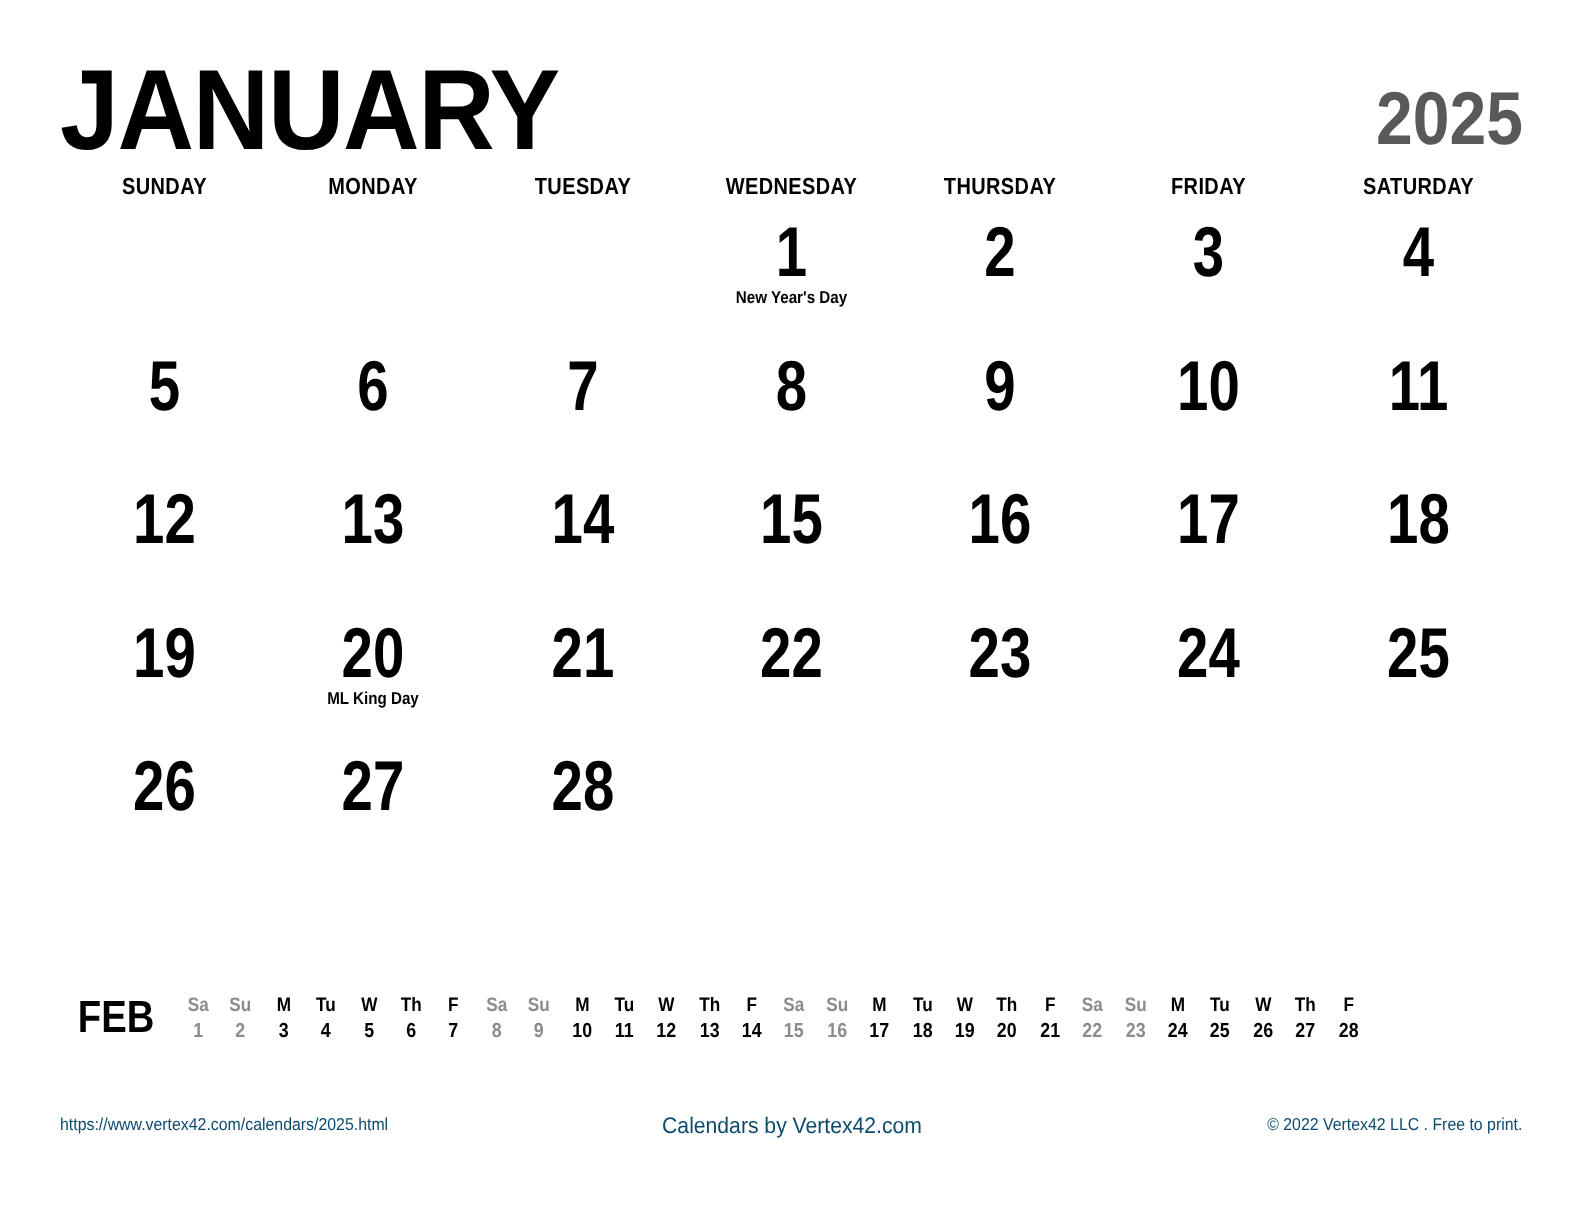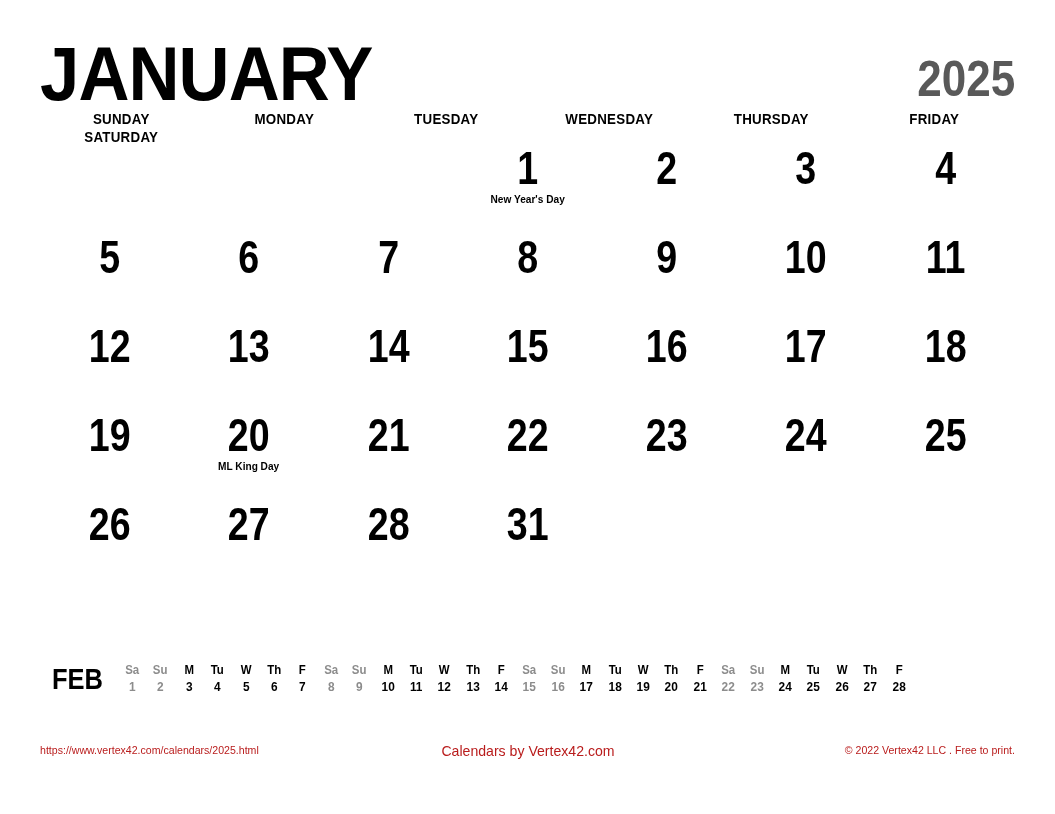--- a/index.html
+++ b/index.html
@@ -51,21 +51,21 @@
     color: #595959;
     transform: scaleX(0.88);
     transform-origin: right bottom;
     padding-bottom: 6px;
     white-space: nowrap;
   }
 
   
   .weekday-row {
     display: grid;
-    grid-template-columns: repeat(6, 1fr);
+    grid-template-columns: repeat(7, 1fr);
     height: 30px;
     align-items: center;
   }
   .weekday-cell {
     text-align: center;
     font-family: "Liberation Sans Narrow", "Liberation Sans", sans-serif;
     font-weight: bold;
     font-size: 15.5px;
     letter-spacing: 0.3px;
     color: #000000;
@@ -162,21 +162,21 @@
   
   .footer {
     position: absolute;
     left: 40px;
     right: 40px;
     top: 744px;
     display: flex;
     align-items: center;
     justify-content: space-between;
     font-family: "Liberation Sans Narrow", "Liberation Sans", sans-serif;
-    color: #b91c1c;
+    color: #0c4a6e;
   }
   .footer-left {
     font-size: 11.5px;
     transform: scaleX(0.92);
     transform-origin: left center;
     white-space: nowrap;
   }
   .footer-center {
     font-size: 15px;
     font-weight: normal;
@@ -311,23 +311,20 @@
       <div class="week-row">
         <div class="day-cell">
           <span class="day-number">26</span>
         </div>
         <div class="day-cell">
           <span class="day-number">27</span>
         </div>
         <div class="day-cell">
           <span class="day-number">28</span>
         </div>
-        <div class="day-cell">
-          <span class="day-number">31</span>
-        </div>
         <div class="day-cell empty">
           <span class="day-number"></span>
         </div>
       </div>
     </div>
 
   <div class="next-strip">
     <div class="next-label">FEB</div>
     <div class="next-days">
         <div class="next-day weekend">

